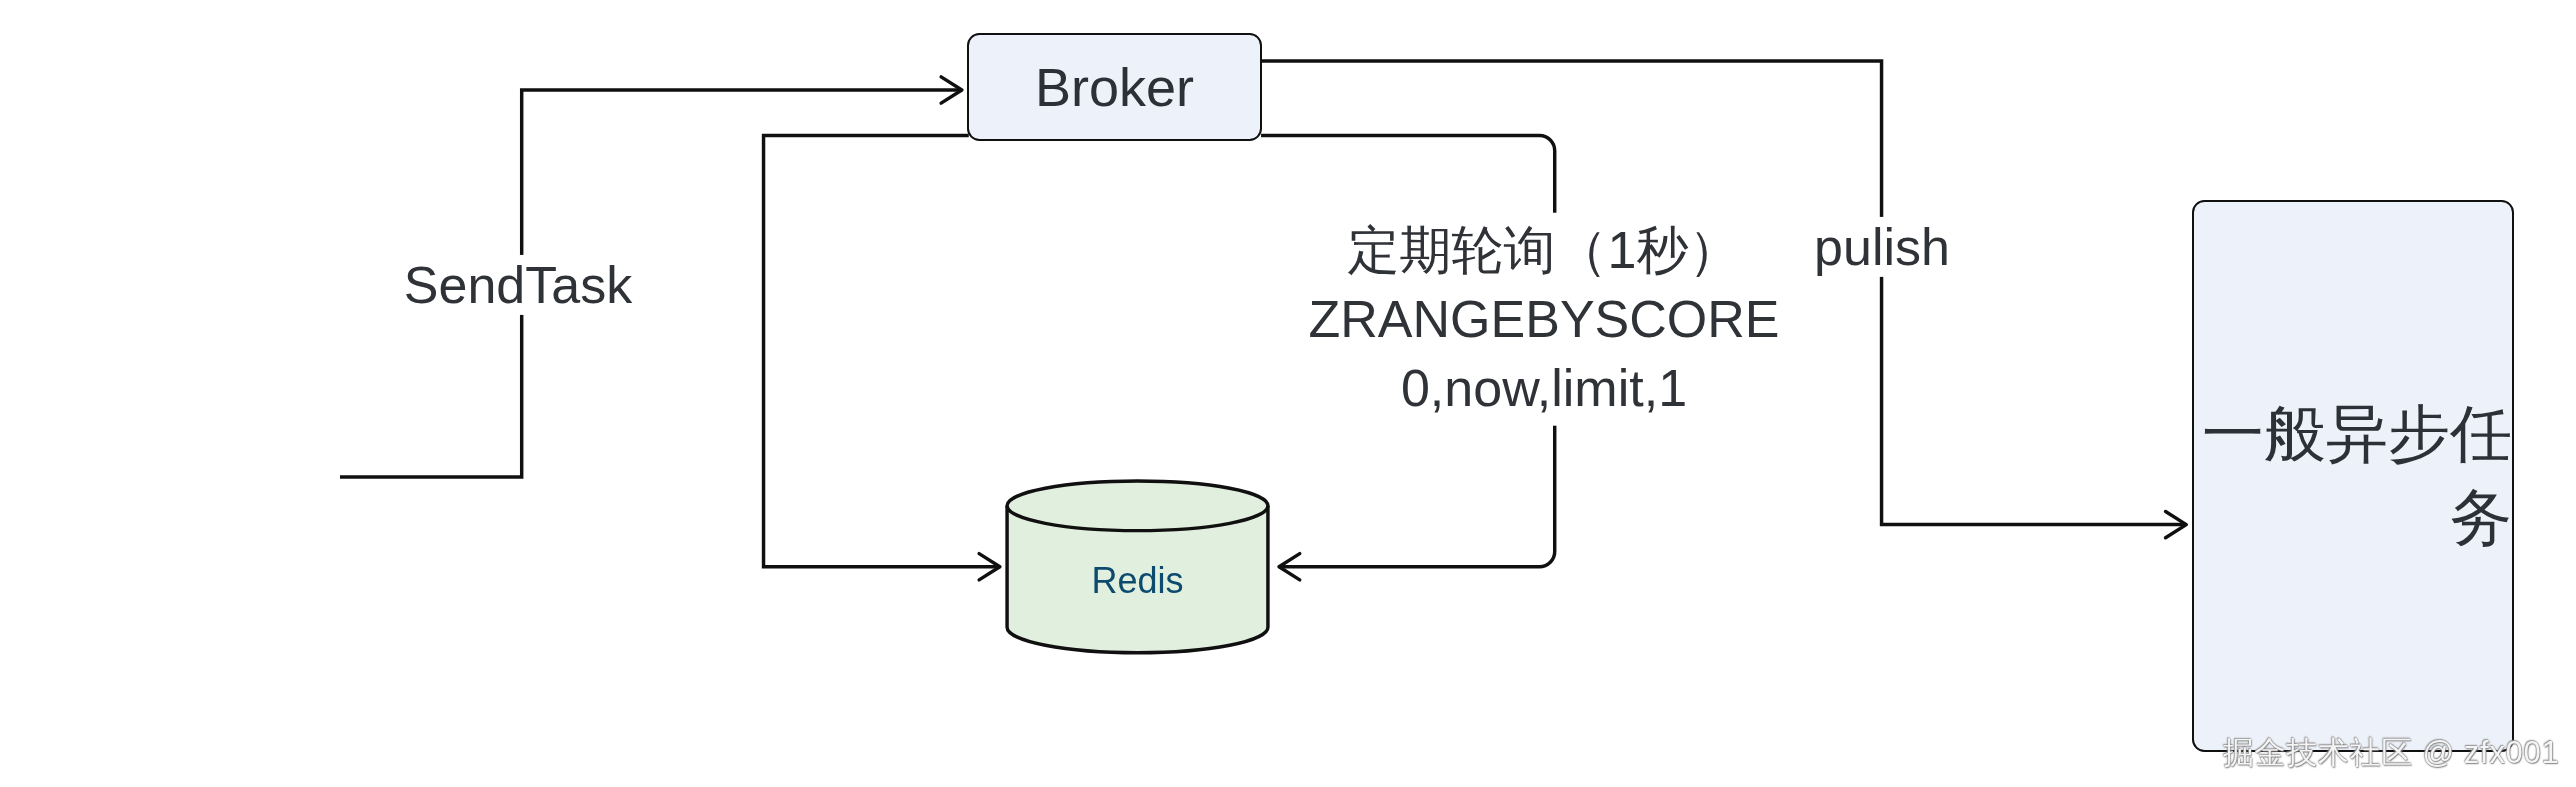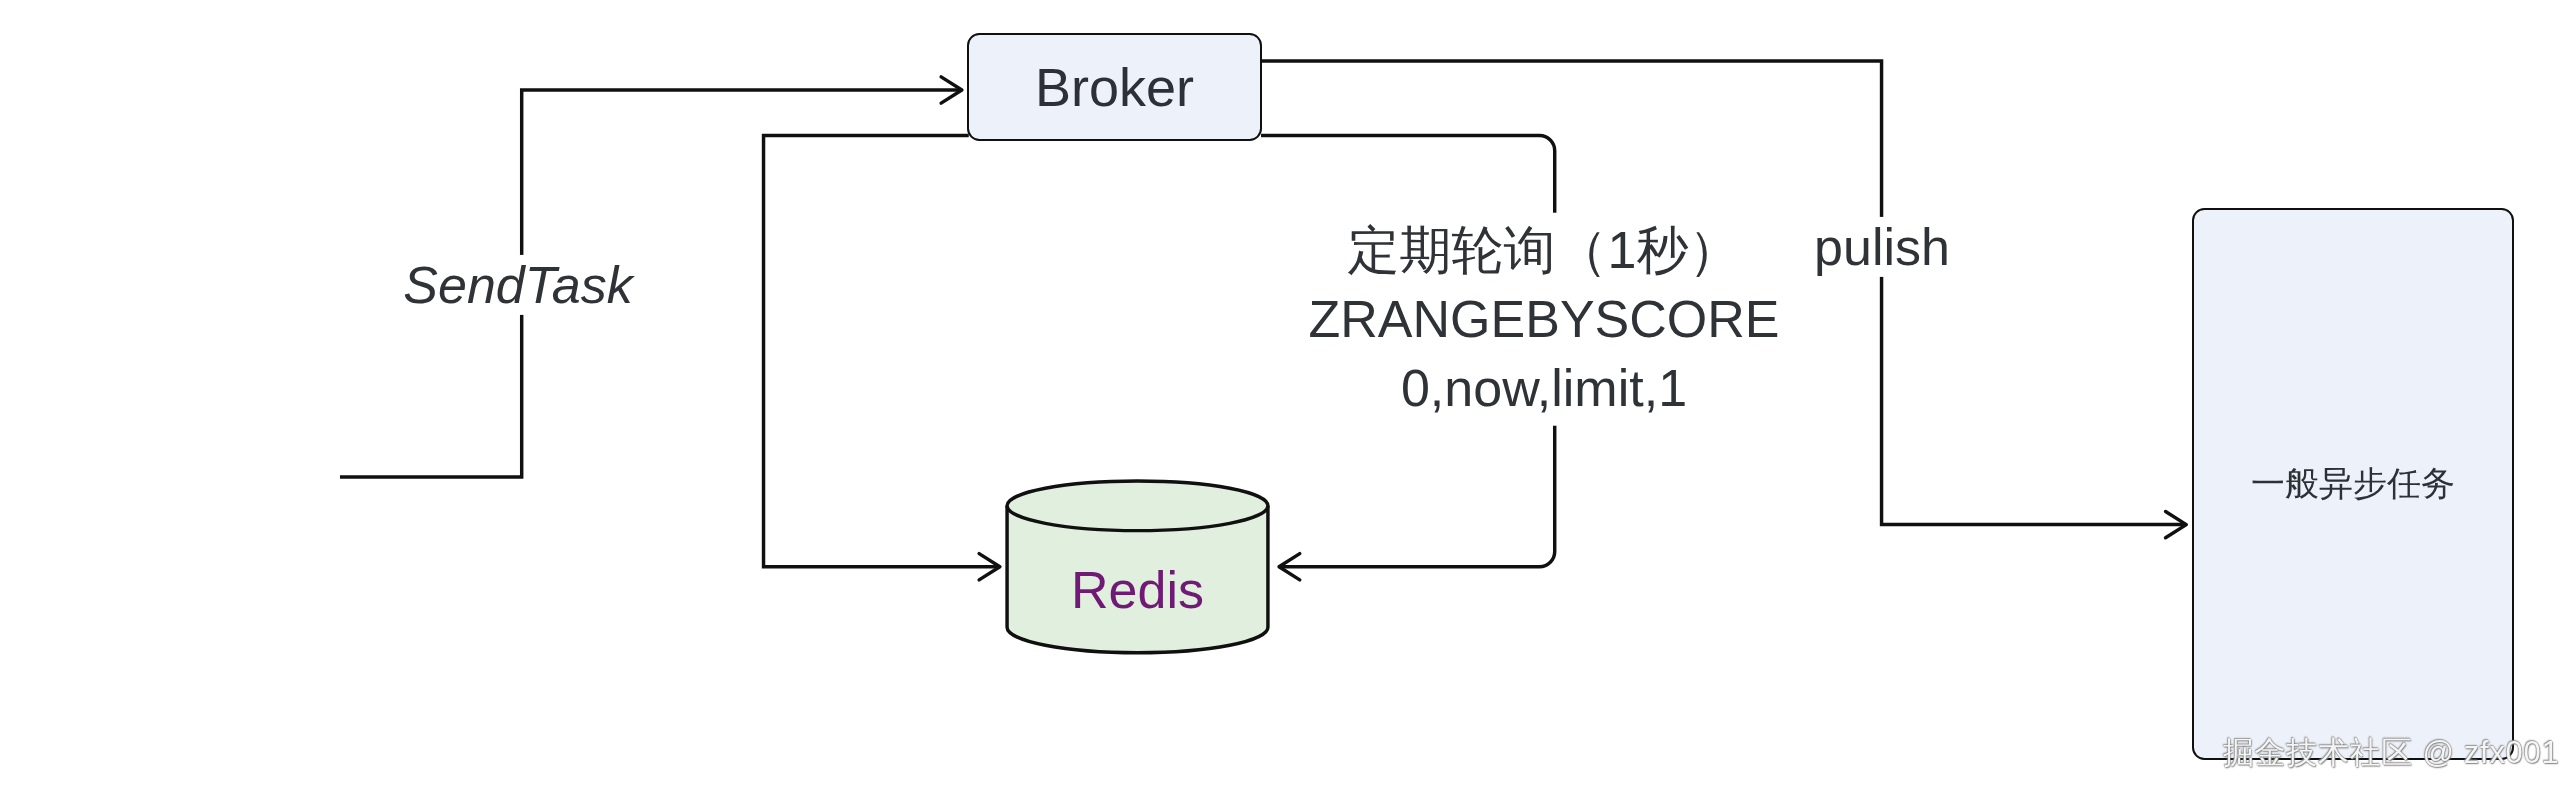--- a/index.html
+++ b/index.html
@@ -4,28 +4,28 @@
 <style>
   html,body{margin:0;padding:0;background:#ffffff;}
   body{width:2576px;height:788px;font-family:"Liberation Sans","DejaVu Sans",sans-serif;}
   .canvas{position:relative;width:2576px;height:788px;background:#ffffff;overflow:hidden;}
   .connectors{position:absolute;left:0;top:0;width:2576px;height:788px;}
   .node{position:absolute;box-sizing:border-box;background:#edf1f9;border:2.8px solid #101010;
         border-radius:12.4px;display:flex;align-items:center;justify-content:center;
         color:#2d3137;font-size:54px;text-align:right;}
   .node-sender{left:33px;top:214px;width:307px;height:518px;}
   .node-broker{left:967px;top:33px;width:295px;height:108px;}
-  .node-task{left:2192px;top:200px;width:322px;height:552px;font-size:34px;margin-top:8px;}
+  .node-task{left:2192px;top:200px;width:322px;height:552px;font-size:62px;}
   .node-redis{position:absolute;left:1005px;top:478px;width:265px;height:177px;}
   .redis-label{position:absolute;left:0;top:82px;width:100%;text-align:center;
-               color:#701a75;font-size:52px;}
+               color:#0c4a6e;font-size:36px;}
   .edge-label{position:absolute;transform:translate(-50%,-50%);background:#ffffff;
               color:#2f3237;font-size:52px;white-space:nowrap;padding:4.1px 12.4px;
               text-align:center;line-height:1.0;}
-  .label-sendtask{left:518px;top:285px;font-style:italic;}
+  .label-sendtask{left:518px;top:285px;}
   .label-zadd{left:764px;top:337px;}
   .label-publish{left:1882px;top:247px;}
   .label-poll{left:1544px;top:319px;line-height:69px;padding:2.8px 14px;}
   .watermark{position:absolute;right:16.6px;bottom:14px;font-size:31px;
              color:rgba(252,252,252,0.95);letter-spacing:0.7px;
              text-shadow:0 0 1.4px #6a6a6a,0.7px 0.7px 1.4px #8a8a8a,-0.7px -0.7px 1.4px #9a9a9a;}
 </style>
 </head>
 <body>
 

